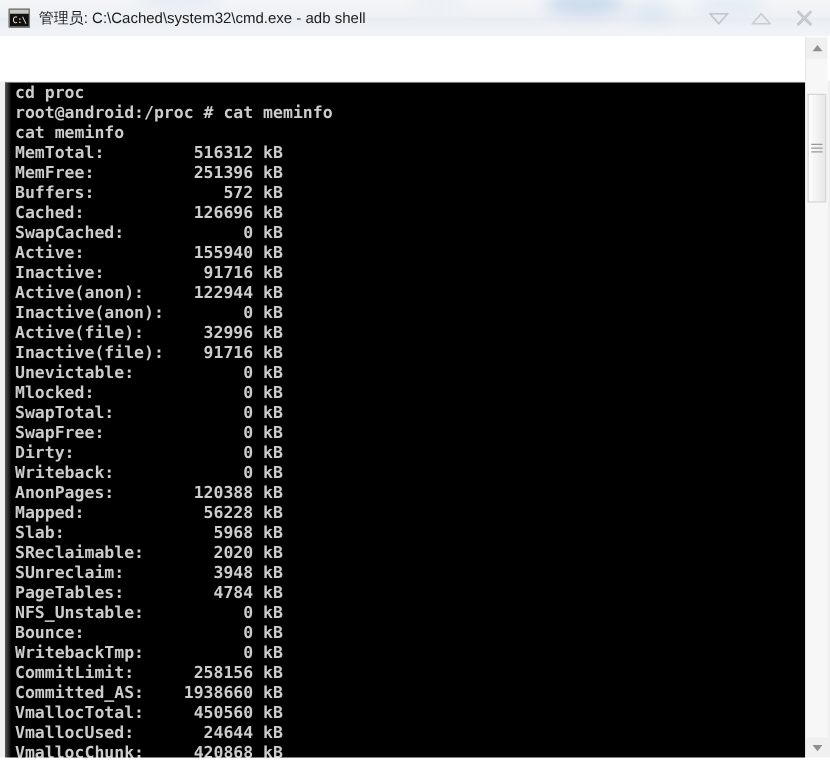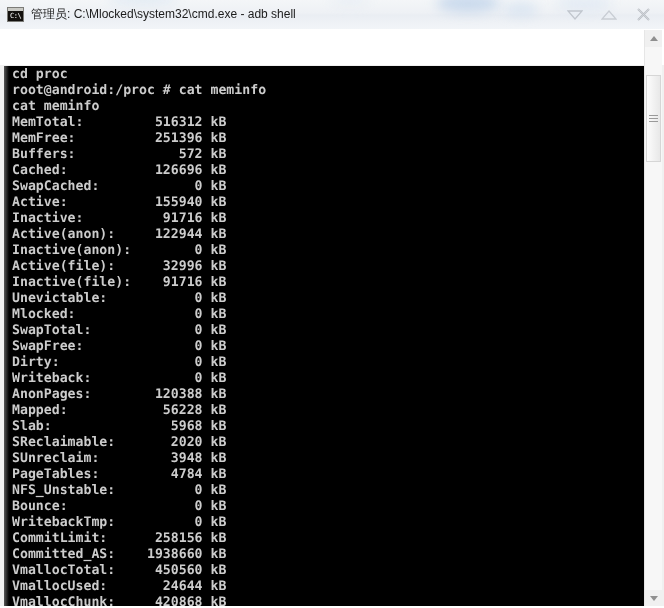--- a/index.html
+++ b/index.html
@@ -244,21 +244,21 @@
     <div class="glass-blob b2"></div>
     <div class="glass-blob b3"></div>
     <div class="glass-blob b4"></div>
     <div class="glass-blob b5"></div>
 
     <div class="title-left">
       <div class="app-icon">
         <div class="bar"></div>
         <div class="prompt">C:\</div>
       </div>
-      <div class="title-text">管理员: C:\Mlocked\system32\cmd.exe - adb  shell</div>
+      <div class="title-text">管理员: C:\Cached\system32\cmd.exe - adb  shell</div>
     </div>
 
     <div class="title-buttons">
       <div class="tbtn">
         <svg class="tri-hollow" viewBox="0 0 16 10" xmlns="http://www.w3.org/2000/svg">
           <polygon points="1,1 15,1 8,9" fill="none" stroke="#8a9099" stroke-width="1.3"></polygon>
         </svg>
       </div>
       <div class="tbtn">
         <svg class="tri-hollow" viewBox="0 0 16 10" xmlns="http://www.w3.org/2000/svg">

